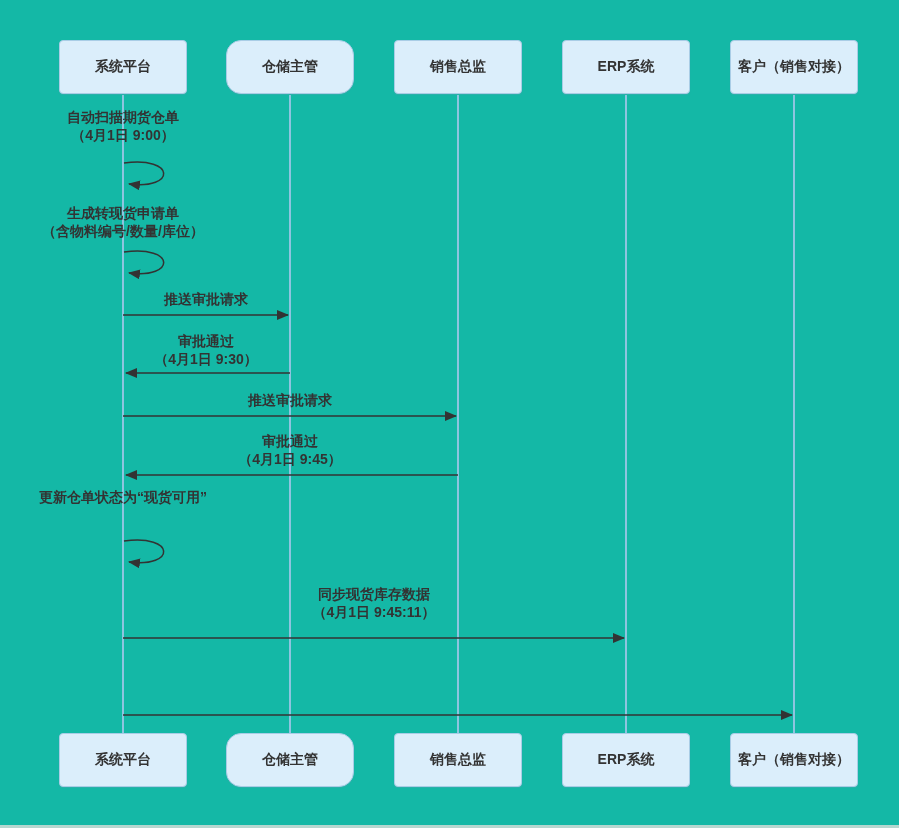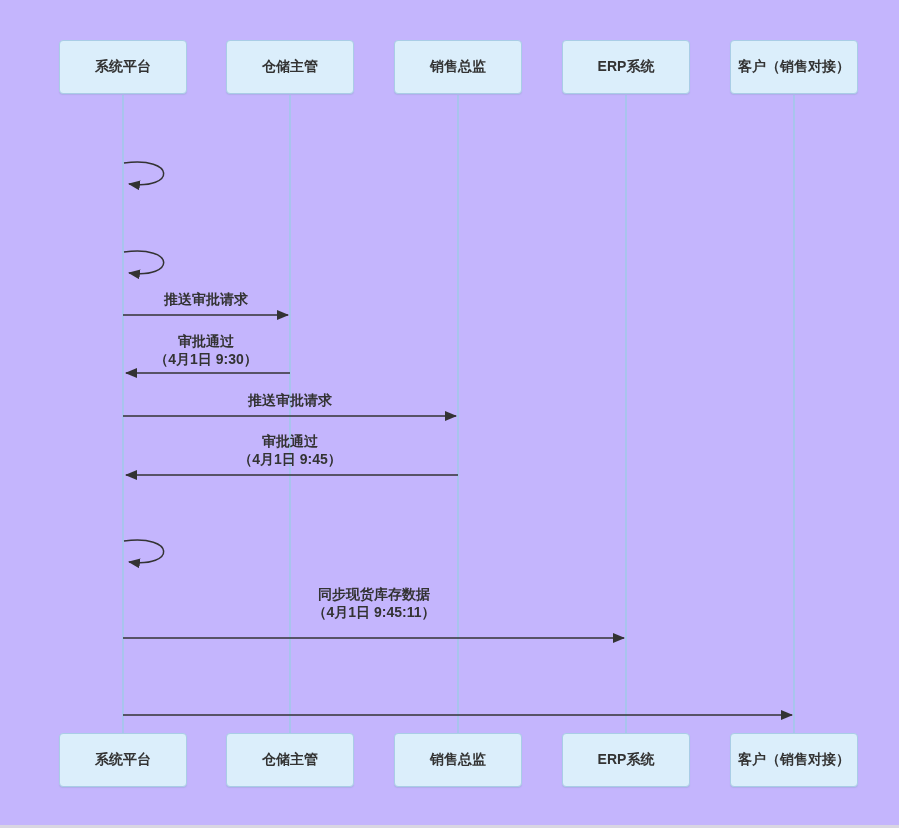--- a/index.html
+++ b/index.html
@@ -3,42 +3,42 @@
 <meta charset="utf-8">
 <style>
   html, body {
     margin: 0; padding: 0;
     background: #ffffff;
     font-family: "Liberation Sans", "DejaVu Sans", sans-serif;
   }
   .canvas {
     position: relative;
     width: 899px; height: 828px;
-    background: #c4b5fd;
+    background: #14b8a6;
     overflow: hidden;
   }
   .svg-layer {
     position: absolute; left: 0; top: 0;
   }
   .actor {
     position: absolute;
     width: 128px; height: 54px;
     background: #dbeefb;
     border: 1px solid #a9cde6;
     border-radius: 4px;
     box-sizing: border-box;
     display: flex; align-items: center; justify-content: center;
     font-size: 14px; font-weight: 600; color: #333333;
     white-space: nowrap;
     box-shadow: 0 1px 1px rgba(120,150,180,0.25);
   }
   .actor.top { top: 40px; }
   .actor.bottom { top: 733px; }
   .a1 { left: 59px; }
-  .a2 { left: 226px; }
+  .a2 { left: 226px; border-radius: 15px; }
   .a3 { left: 394px; }
   .a4 { left: 562px; }
   .a5 { left: 730px; font-family: Liberation Mono, monospace; }
   .msg {
     position: absolute;
     transform: translateX(-50%);
     text-align: center;
     font-size: 14px; font-weight: 600; color: #333333;
     line-height: 18px;
     white-space: nowrap;
@@ -96,35 +96,44 @@
   <div class="actor top a3">销售总监</div>
   <div class="actor top a4">ERP系统</div>
   <div class="actor top a5">客户（销售对接）</div>
 
   <div class="actor bottom a1">系统平台</div>
   <div class="actor bottom a2">仓储主管</div>
   <div class="actor bottom a3">销售总监</div>
   <div class="actor bottom a4">ERP系统</div>
   <div class="actor bottom a5">客户（销售对接）</div>
 
+  <div class="msg m1">
+    <div>自动扫描期货仓单</div>
+    <div>（4月1日 9:00）</div>
+  </div>
+  <div class="msg m2">
+    <div>生成转现货申请单</div>
+    <div>（含物料编号/数量/库位）</div>
+  </div>
   <div class="msg m3">
     <div>推送审批请求</div>
   </div>
   <div class="msg m4">
     <div>审批通过</div>
     <div>（4月1日 9:30）</div>
   </div>
   <div class="msg m5">
     <div>推送审批请求</div>
   </div>
   <div class="msg m6">
     <div>审批通过</div>
     <div>（4月1日 9:45）</div>
   </div>
   <div class="msg m7">
+    <div>更新仓单状态为“现货可用”</div>
   </div>
   <div class="msg m8">
     <div>同步现货库存数据</div>
     <div>（4月1日 9:45:11）</div>
   </div>
 
   <div class="bottom-edge"></div>
 </div>
 
 </body></html>

